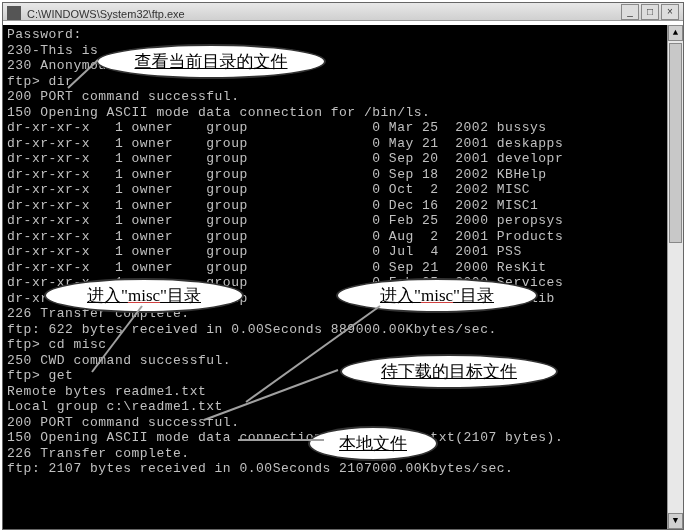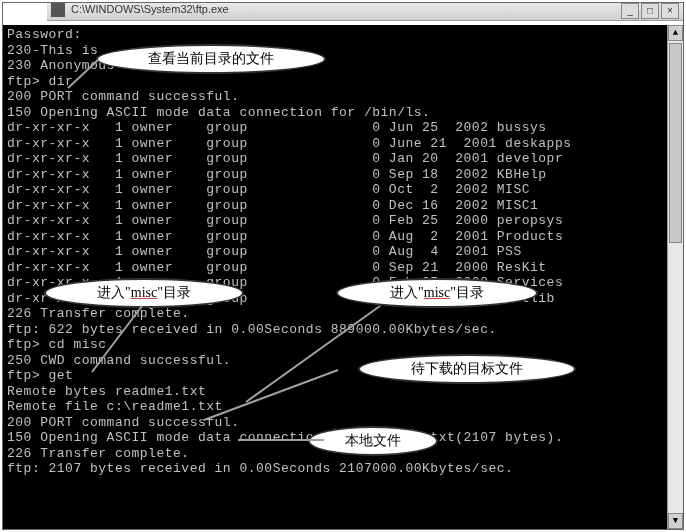--- a/index.html
+++ b/index.html
@@ -17,26 +17,25 @@
   left: 2px;
   width: 682px;
   height: 528px;
   border: 1px solid #666;
 }
 .titlebar {
   height: 18px;
   background: linear-gradient(#e8e8e8, #d0d0d0);
   border-bottom: 1px solid #999;
   display: flex;
-  align-items: flex-start;
+  align-items: flex-end;
   padding: 0 4px;
   font-family: Tahoma, sans-serif;
   font-size: 11px;
   color: #333;
-  margin-left: 44px;
 }
 .titlebar .ticon {
   width: 14px;
   height: 14px;
   background: #555;
   margin-right: 6px;
 }
 .titlebar .title { flex: 1; }
 .window-controls { display: flex; gap: 2px; }
 .win-btn {
@@ -94,23 +93,24 @@
 .scroll-up { top: 0; }
 .scroll-down { bottom: 0; }
 
 .callout {
   position: absolute;
   background: #fff;
   border: 2px solid #333;
   border-radius: 50%;
   padding: 4px 18px;
   font-family: "SimSun", serif;
-  font-size: 14px;
+  font-size: 17px;
   color: #000;
   white-space: nowrap;
+  text-decoration: underline;
 }
 .arrow-line {
   position: absolute;
   stroke: #a0a0a0;
   stroke-width: 2;
   fill: none;
 }
 svg.overlay {
   position: absolute;
   top: 0; left: 0;
@@ -136,39 +136,39 @@
       <div class="win-btn">×</div>
     </div>
   </div>
 
   <div class="terminal"><span>Password:</span>
 <span>230-This is </span>                     <span>.</span>
 <span>230 Anonymous user logged in.</span>
 <span>ftp&gt; dir</span>
 <span>200 PORT command successful.</span>
 <span>150 Opening ASCII mode data connection for /bin/ls.</span>
-<span>dr-xr-xr-x   1 owner    group               0 Jun 25  2002 bussys</span>
-<span>dr-xr-xr-x   1 owner    group               0 June 21  2001 deskapps</span>
-<span>dr-xr-xr-x   1 owner    group               0 Jan 20  2001 developr</span>
+<span>dr-xr-xr-x   1 owner    group               0 Mar 25  2002 bussys</span>
+<span>dr-xr-xr-x   1 owner    group               0 May 21  2001 deskapps</span>
+<span>dr-xr-xr-x   1 owner    group               0 Sep 20  2001 developr</span>
 <span>dr-xr-xr-x   1 owner    group               0 Sep 18  2002 KBHelp</span>
 <span>dr-xr-xr-x   1 owner    group               0 Oct  2  2002 MISC</span>
 <span>dr-xr-xr-x   1 owner    group               0 Dec 16  2002 MISC1</span>
 <span>dr-xr-xr-x   1 owner    group               0 Feb 25  2000 peropsys</span>
 <span>dr-xr-xr-x   1 owner    group               0 Aug  2  2001 Products</span>
-<span>dr-xr-xr-x   1 owner    group</span><span>               0 Aug  4  2001 PSS</span>
+<span>dr-xr-xr-x   1 owner    group</span><span>               0 Jul  4  2001 PSS</span>
 <span>dr-xr-xr-x   1 owner    group</span><span>               0 Sep 21  2000 ResKit</span>
 <span>dr-xr-xr-x   1 owner    group               0 Feb 25  2000 Services</span>
 <span>dr-xr-xr-x   1 owner    group               0 Feb 25  2000 Softlib</span>
 <span>226 Transfer complete.</span>
 <span>ftp: 622 bytes received in 0.00Seconds 889000.00Kbytes/sec.</span>
 <span>ftp&gt; cd misc</span>
 <span>250 CWD command successful.</span>
 <span>ftp&gt; get</span>
 <span>Remote bytes readme1.txt</span>
-<span>Remote file c:\readme1.txt</span>
+<span>Local group c:\readme1.txt</span>
 <span>200 PORT command successful.</span>
 <span>150 Opening ASCII mode data connection for readme1.txt(2107 bytes).</span>
 <span>226 Transfer complete.</span>
 <span>ftp: 2107 bytes received in 0.00Seconds 2107000.00Kbytes/sec.</span></div>
 
   <div class="scrollbar">
     <div class="scroll-up">▲</div>
     <div class="scroll-thumb"></div>
     <div class="scroll-down">▼</div>
   </div>
@@ -179,21 +179,21 @@
 </div>
 
 <div class="callout" style="top:278px; left:44px; width:200px; text-align:center;">
   <span>进入"</span><span class="underline-red">misc</span><span>"目录</span>
 </div>
 
 <div class="callout" style="top:278px; left:336px; width:202px; text-align:center;">
   <span>进入"</span><span class="underline-red">misc</span><span>"目录</span>
 </div>
 
-<div class="callout" style="top:354px; left:358px; width:218px; text-align:center;">
+<div class="callout" style="top:354px; left:340px; width:218px; text-align:center;">
   <span>待下载的目标文件</span>
 </div>
 
 <div class="callout" style="top:426px; left:308px; width:130px; text-align:center;">
   <span>本地文件</span>
 </div>
 
 <svg class="overlay">
   <path class="arrow-line" d="M 98,60 L 68,88"></path>
   <path class="arrow-line" d="M 142,306 L 92,372"></path>

